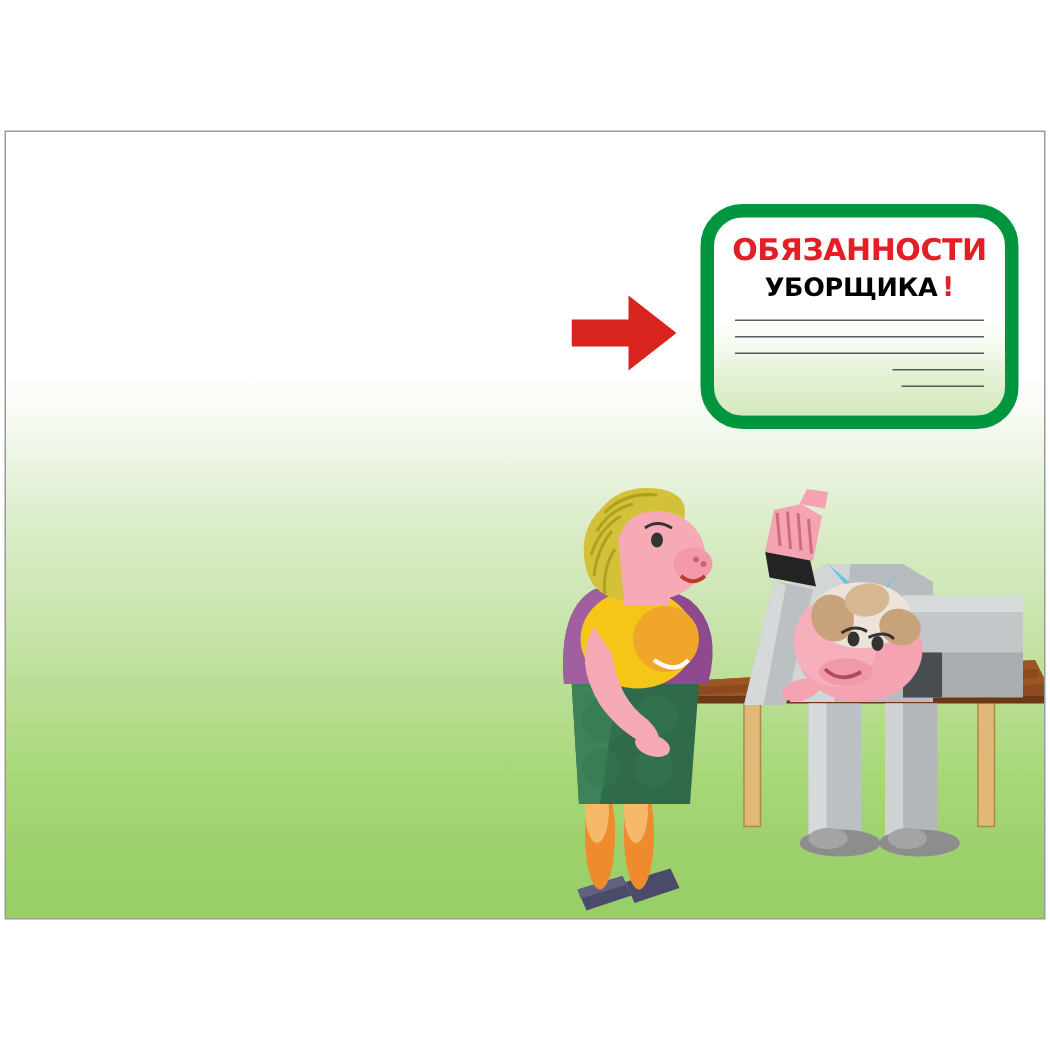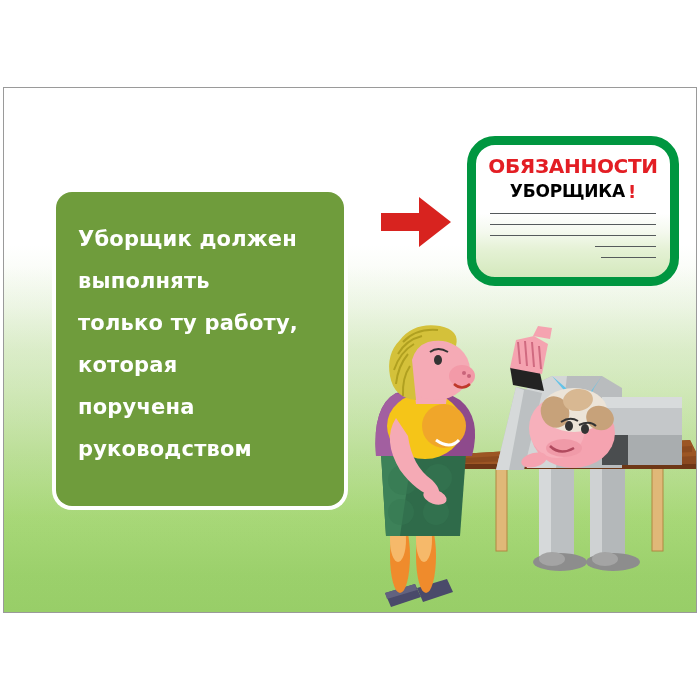--- a/index.html
+++ b/index.html
@@ -100,21 +100,21 @@
     text-align: center;
     color: #e31e24;
     font-family: "DejaVu Sans", sans-serif;
     font-weight: bold;
     font-size: 20px;
     letter-spacing: -0.3px;
   }
   #sign-subtitle-row {
     display: flex;
     justify-content: center;
-    align-items: flex-start;
+    align-items: center;
     margin-top: 3px;
   }
   #sign-subtitle {
     color: #000000;
     font-family: "DejaVu Sans", sans-serif;
     font-weight: bold;
     font-size: 17px;
     letter-spacing: -0.2px;
   }
   #sign-bang {
@@ -249,28 +249,20 @@
 
       <path d="M396,252 Q410,234 436,238 Q456,242 452,258 Q440,250 424,254 Q412,258 408,272 L412,312 Q390,310 386,288 Q382,266 396,252 Z" fill="#d4c13a"></path>
       <path d="M399,254 Q412,240 434,242" stroke="#b0a020" stroke-width="2" fill="none"></path>
       <path d="M394,266 Q402,252 418,248" stroke="#b0a020" stroke-width="2" fill="none"></path>
       <path d="M390,282 Q396,264 410,256" stroke="#b0a020" stroke-width="2" fill="none"></path>
       <path d="M392,296 Q394,278 404,266" stroke="#b0a020" stroke-width="2" fill="none"></path>
       <path d="M399,308 Q398,290 406,278" stroke="#b0a020" stroke-width="2" fill="none"></path>
     </g>
   </svg>
 
-  <div id="green-panel">
-    <div id="green-panel-text">Уборщик должен
-выполнять
-только ту работу,
-которая
-поручена
-руководством</div>
-  </div>
 
   <svg id="arrow" viewBox="0 0 70 54" xmlns="http://www.w3.org/2000/svg">
     <polygon points="0,18 38,18 38,2 70,27 38,52 38,36 0,36" fill="#d8231f"></polygon>
   </svg>
 
   <div id="sign">
     <div id="sign-title">ОБЯЗАННОСТИ</div>
     <div id="sign-subtitle-row">
       <span id="sign-subtitle">УБОРЩИКА</span>
       <span id="sign-bang">!</span>

